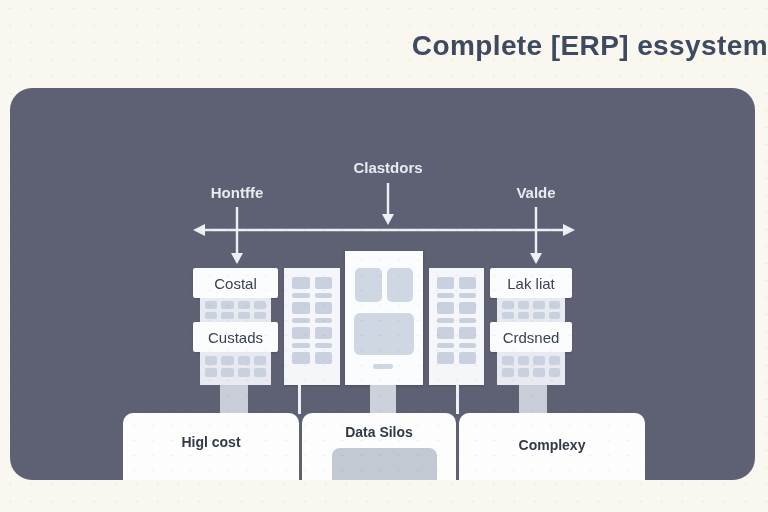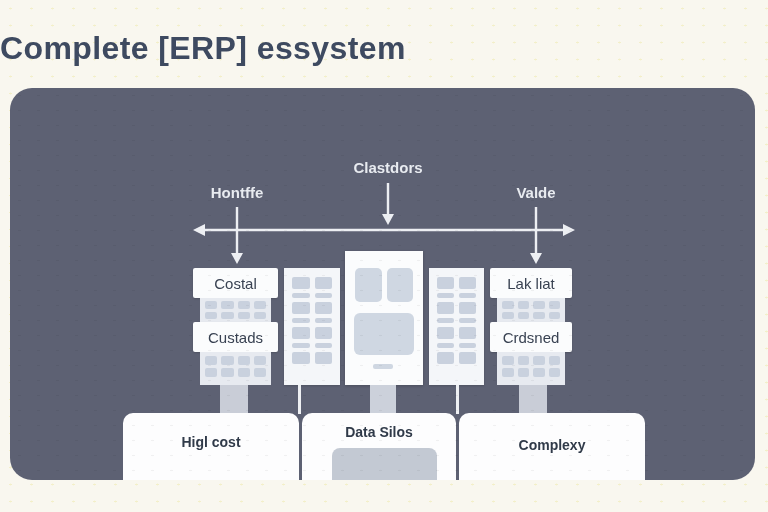--- a/index.html
+++ b/index.html
@@ -4,22 +4,22 @@
 <style>
   html,body{margin:0;padding:0;}
   body{
     width:768px;height:512px;position:relative;overflow:hidden;
     background-color:#f9f7ef;
     background-image:radial-gradient(#f3efc9 1px, transparent 1.4px);
     background-size:21px 17px;
     font-family:"Liberation Sans",sans-serif;
   }
   .title{
-    position:absolute;top:30px;left:0;width:768px;text-align:left;
-    font-size:32px;font-weight:600;color:#3e4a60;letter-spacing:.4px;
+    position:absolute;top:30px;left:0;width:768px;text-align:right;
+    font-size:28px;font-weight:600;color:#3e4a60;letter-spacing:.4px;
   }
   .panel{
     position:absolute;left:10px;top:88px;width:745px;height:392px;
     background:#5d6173;border-radius:22px;overflow:hidden;
   }
   .panel::after{
     content:"";position:absolute;inset:0;
     background-image:radial-gradient(rgba(0,0,0,.05) 1px, transparent 1.3px);
     background-size:19px 15px;pointer-events:none;
   }

